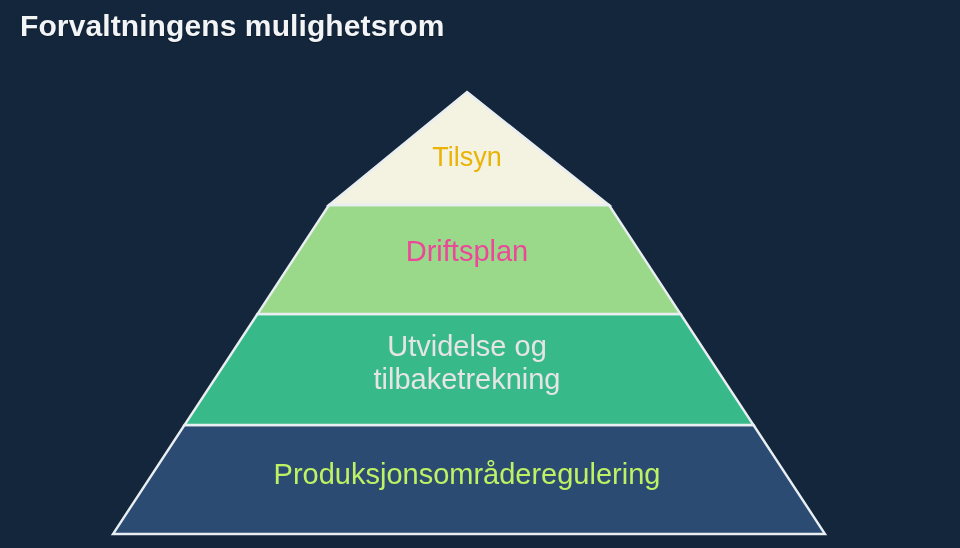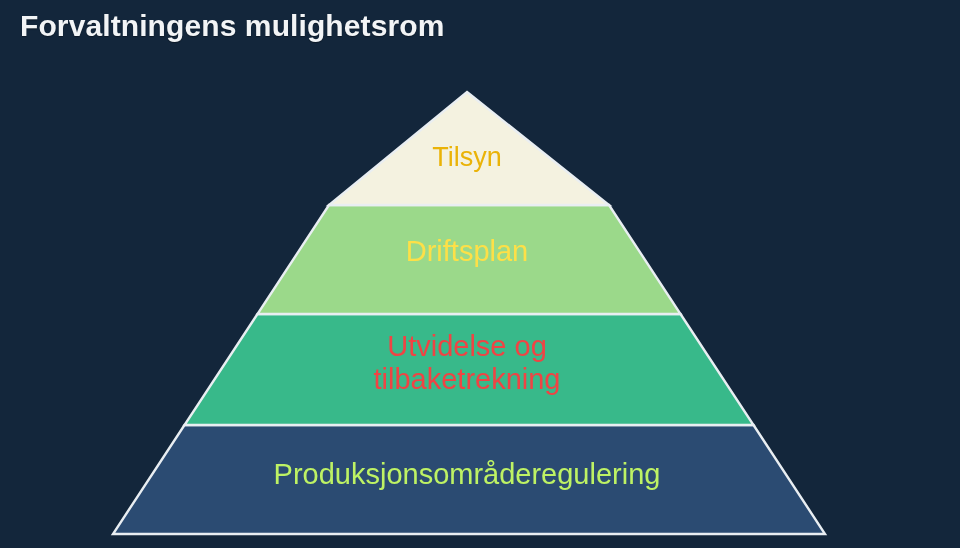--- a/index.html
+++ b/index.html
@@ -55,28 +55,28 @@
     width: 200px;
     font-size: 27px;
     color: #eab308;
     margin-top: 12px;
   }
   .tier-2 {
     left: 327px;
     top: 235px;
     width: 280px;
     font-size: 29px;
-    color: #fde047;
+    color: #ec4899;
   }
   .tier-3 {
     left: 277px;
     top: 330px;
     width: 380px;
     font-size: 29px;
-    color: #ef4444;
+    color: #e5e5e5;
   }
   .tier-4 {
     left: 167px;
     top: 458px;
     width: 600px;
     font-size: 29px;
     color: #bef264;
   }
 </style>
 </head>

